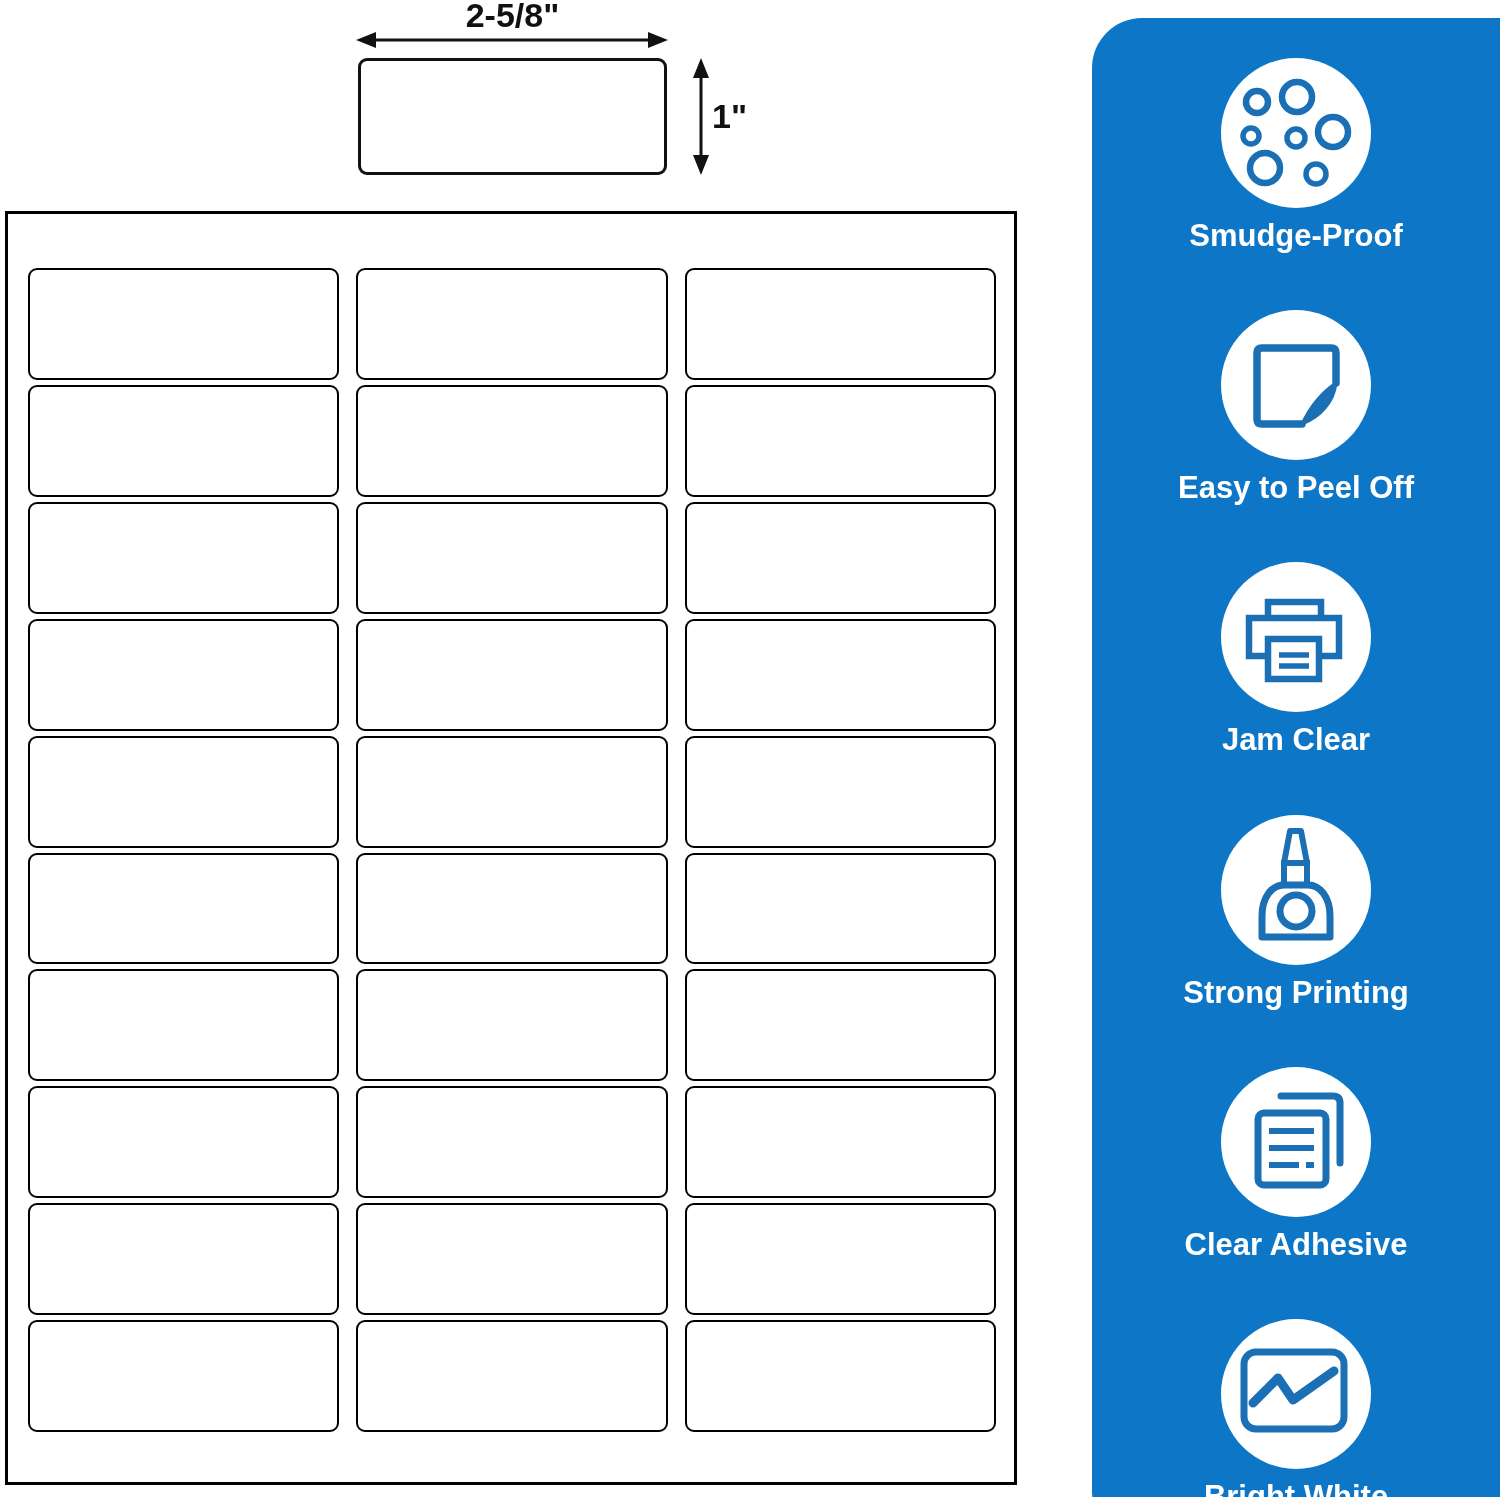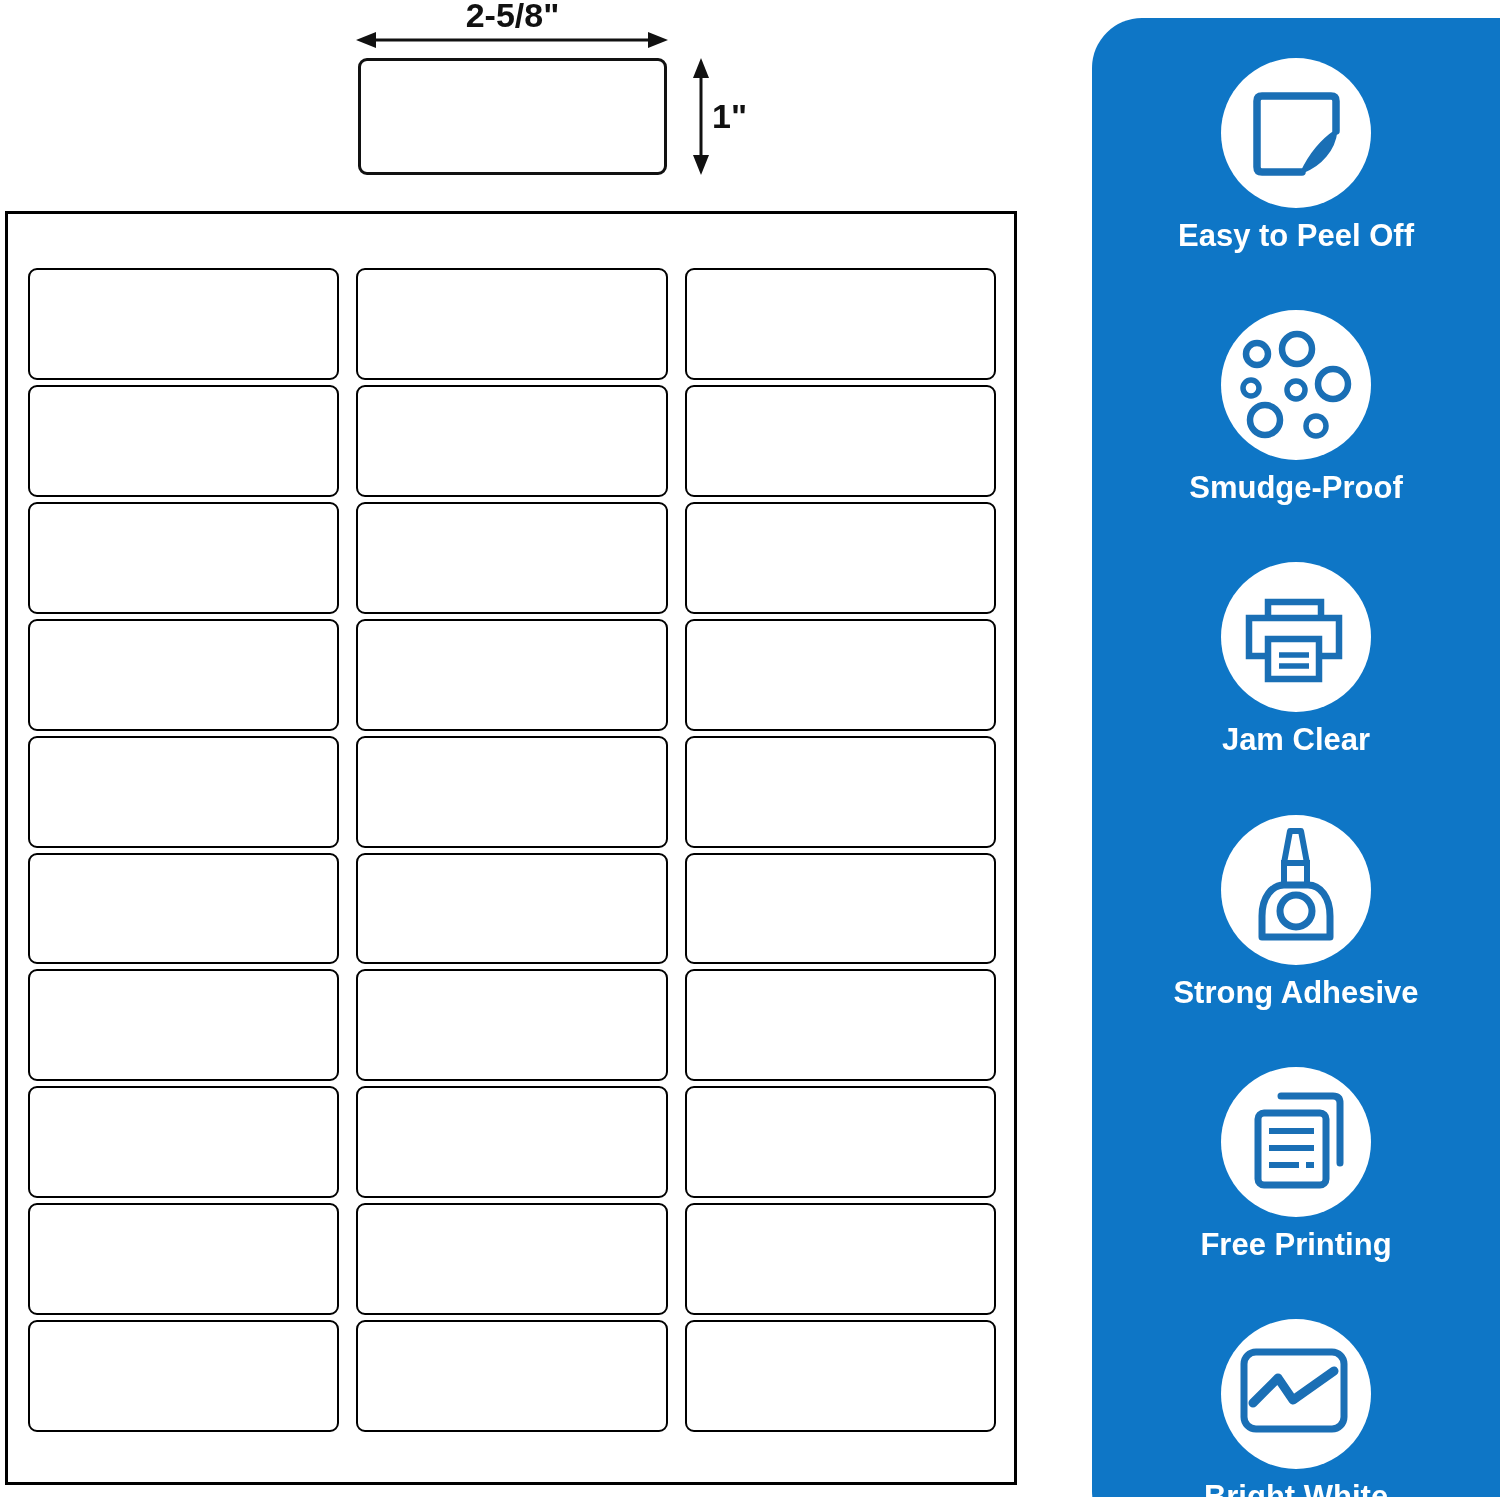--- a/index.html
+++ b/index.html
@@ -112,41 +112,41 @@
       <div class="label-cell"></div>
       <div class="label-cell"></div>
       <div class="label-cell"></div>
     </div>
 </div>
 
 <div class="feature-panel">
 
   <div class="feature-item">
     <div class="feature-icon-circle">
-      <svg width="150" height="150" viewBox="0 0 150 150">
-        <path d="M81,114 H41 Q36,114 36,109 V43 Q36,38 41,38 H110 Q115,38 115,43 V73" fill="#ffffff" stroke="currentColor" stroke-width="7.5" stroke-linecap="round"></path>
-        <path d="M115,73 C113,91 100,107 81,114 C90,95 100,83 115,73 Z" fill="currentColor" stroke="currentColor" stroke-width="3" stroke-linejoin="round"></path>
-      </svg>
-    </div>
-    <div class="feature-label">Easy to Peel Off</div>
-  </div>
-
-  <div class="feature-item">
-    <div class="feature-icon-circle">
       <svg width="150" height="150" viewBox="0 0 150 150" fill="none" stroke="currentColor" stroke-width="6.5">
         <circle cx="36" cy="44" r="11"></circle>
         <circle cx="76" cy="39" r="15"></circle>
         <circle cx="112" cy="74" r="15"></circle>
         <circle cx="30" cy="78" r="8" stroke-width="5.5"></circle>
         <circle cx="75" cy="80" r="9" stroke-width="5.5"></circle>
         <circle cx="44" cy="110" r="15"></circle>
         <circle cx="95" cy="116" r="10" stroke-width="5.5"></circle>
       </svg>
     </div>
     <div class="feature-label">Smudge-Proof</div>
+  </div>
+
+  <div class="feature-item">
+    <div class="feature-icon-circle">
+      <svg width="150" height="150" viewBox="0 0 150 150">
+        <path d="M81,114 H41 Q36,114 36,109 V43 Q36,38 41,38 H110 Q115,38 115,43 V73" fill="#ffffff" stroke="currentColor" stroke-width="7.5" stroke-linecap="round"></path>
+        <path d="M115,73 C113,91 100,107 81,114 C90,95 100,83 115,73 Z" fill="currentColor" stroke="currentColor" stroke-width="3" stroke-linejoin="round"></path>
+      </svg>
+    </div>
+    <div class="feature-label">Easy to Peel Off</div>
   </div>
 
   <div class="feature-item">
     <div class="feature-icon-circle">
       <svg width="150" height="150" viewBox="0 0 150 150">
         <rect x="47" y="40" width="53" height="22" fill="#ffffff" stroke="currentColor" stroke-width="6.5"></rect>
         <rect x="28" y="56" width="90" height="38" fill="#ffffff" stroke="currentColor" stroke-width="6.5"></rect>
         <rect x="47" y="77" width="51" height="40" fill="#ffffff" stroke="currentColor" stroke-width="6.5"></rect>
         <line x1="58" y1="93" x2="88" y2="93" stroke="currentColor" stroke-width="5.5"></line>
         <line x1="58" y1="104" x2="88" y2="104" stroke="currentColor" stroke-width="5.5"></line>
@@ -157,35 +157,35 @@
 
   <div class="feature-item">
     <div class="feature-icon-circle">
       <svg width="150" height="150" viewBox="0 0 150 150">
         <path d="M69,16 L80,16 L86,48 L63,48 Z" fill="#ffffff" stroke="currentColor" stroke-width="6" stroke-linejoin="round"></path>
         <rect x="63" y="48" width="23" height="22" fill="#ffffff" stroke="currentColor" stroke-width="6"></rect>
         <path d="M41,122 L41,101 C41,82 51,70 63,70 L87,70 C99,70 109,82 109,101 L109,122 Z" fill="#ffffff" stroke="currentColor" stroke-width="7" stroke-linejoin="round"></path>
         <circle cx="75" cy="96" r="16" fill="#ffffff" stroke="currentColor" stroke-width="7"></circle>
       </svg>
     </div>
-    <div class="feature-label">Strong Adhesive</div>
+    <div class="feature-label">Strong Printing</div>
   </div>
 
   <div class="feature-item">
     <div class="feature-icon-circle">
       <svg width="150" height="150" viewBox="0 0 150 150">
         <path d="M60,29 L112,29 Q119,29 119,36 L119,96" fill="none" stroke="currentColor" stroke-width="7" stroke-linecap="round"></path>
         <rect x="37" y="46" width="68" height="72" rx="6" fill="#ffffff" stroke="currentColor" stroke-width="7"></rect>
         <line x1="48" y1="64" x2="93" y2="64" stroke="currentColor" stroke-width="6"></line>
         <line x1="48" y1="81" x2="93" y2="81" stroke="currentColor" stroke-width="6"></line>
         <line x1="48" y1="98" x2="78" y2="98" stroke="currentColor" stroke-width="6"></line>
         <line x1="85" y1="98" x2="93" y2="98" stroke="currentColor" stroke-width="6"></line>
       </svg>
     </div>
-    <div class="feature-label">Free Printing</div>
+    <div class="feature-label">Clear Adhesive</div>
   </div>
 
   <div class="feature-item">
     <div class="feature-icon-circle">
       <svg width="150" height="150" viewBox="0 0 150 150">
         <rect x="23" y="33" width="100" height="77" rx="12" fill="#ffffff" stroke="currentColor" stroke-width="7"></rect>
         <path d="M32,84 L57,59 L72,81 L113,52" fill="none" stroke="currentColor" stroke-width="9" stroke-linecap="round" stroke-linejoin="round"></path>
       </svg>
     </div>
     <div class="feature-label">Bright White</div>

